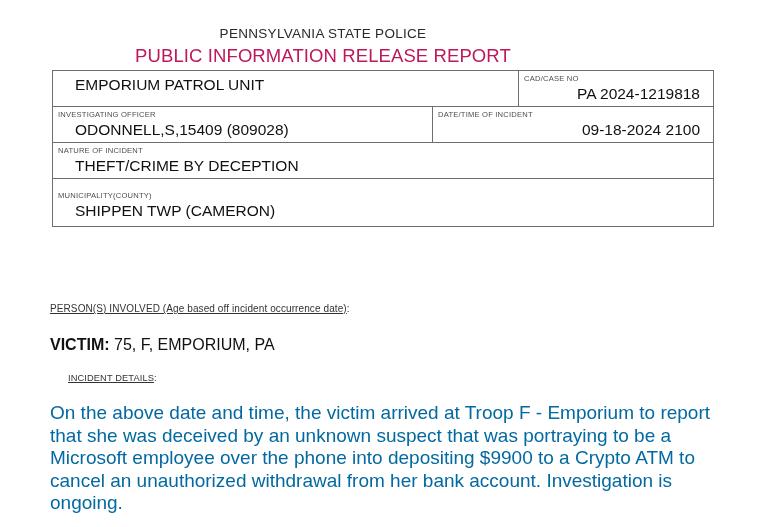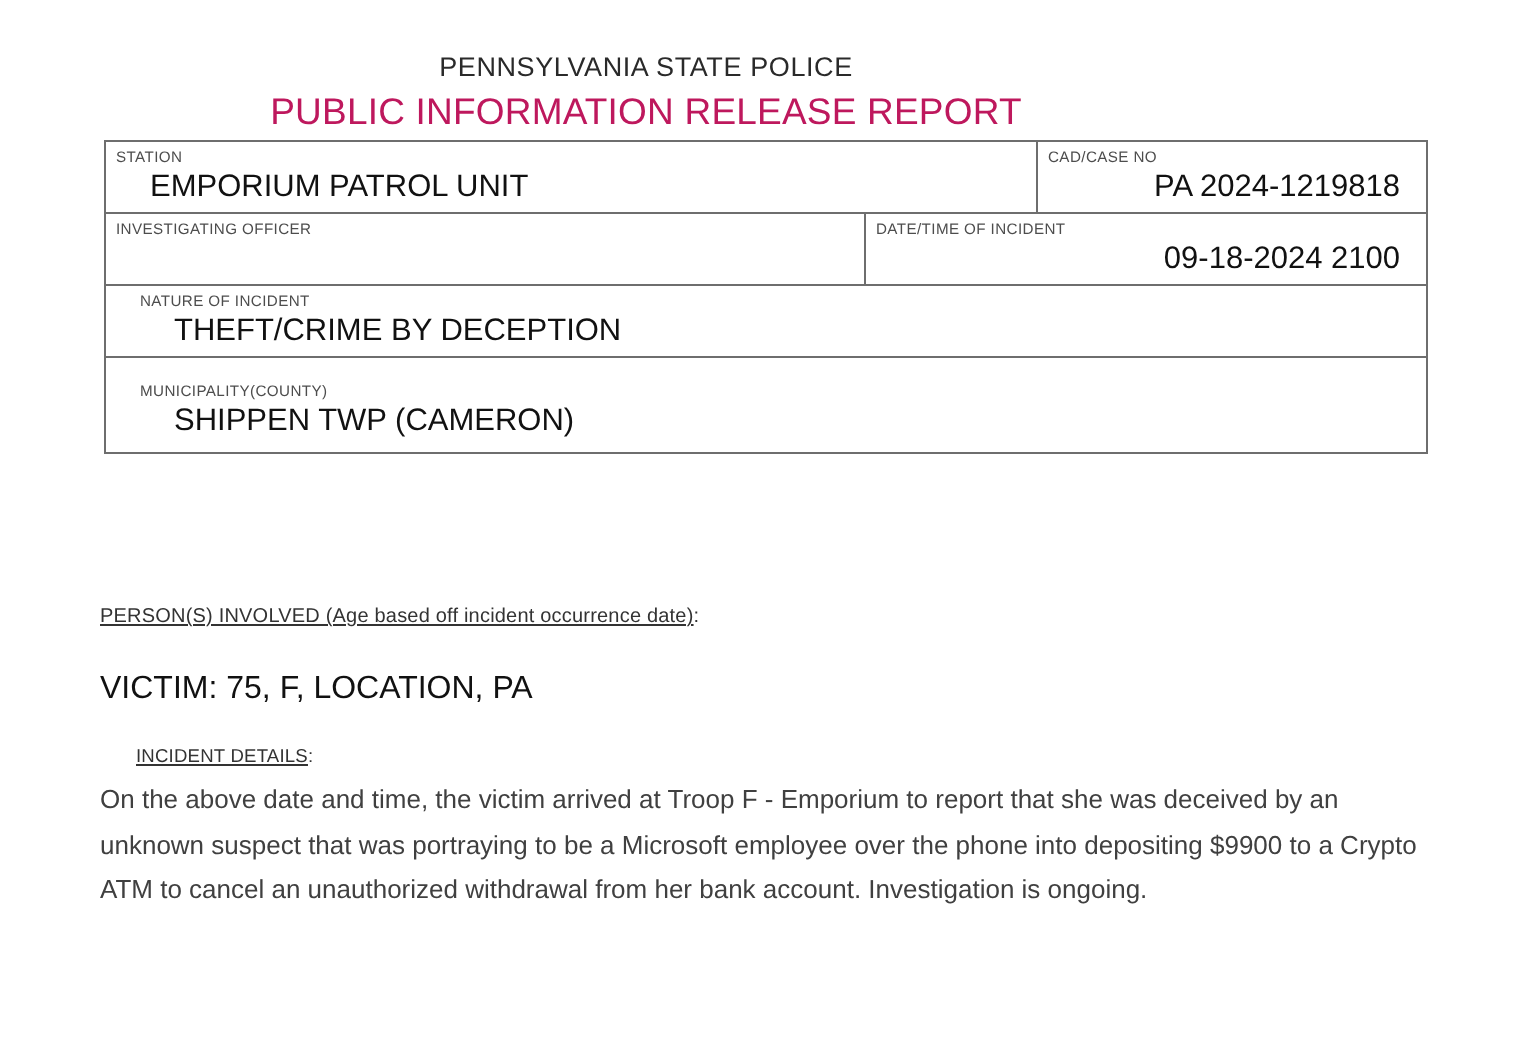--- a/index.html
+++ b/index.html
@@ -85,21 +85,21 @@
     text-align: right;
     padding-left: 0;
     padding-right: 12px;
   }
 
   
   .w-station      { width: 466px; }
   .w-cad          { width: 193px; }
   .w-officer      { width: 380px; }
   .w-datetime     { width: 279px; }
-  .w-full         { width: 659px; margin-left: 12px; }
+  .w-full         { width: 659px; }
 
   .row-tall { min-height: 36px; }
   .row-municipality .cell { padding-top: 12px; min-height: 47px; }
 
   
   .persons-heading {
     position: absolute;
     left: 50px;
     top: 303px;
     font-size: 10px;
@@ -114,70 +114,70 @@
   .victim-line {
     position: absolute;
     left: 50px;
     top: 335px;
     font-size: 16px;
     color: #111;
     line-height: 20px;
     white-space: nowrap;
   }
   .victim-line .lbl {
-    font-weight: normal;
+    font-weight: bold;
   }
 
   .details-heading {
     position: absolute;
     left: 50px;
     top: 373px;
     font-size: 9.3px;
     color: #333;
     letter-spacing: 0.1px;
   }
   .details-heading .u {
     text-decoration: underline;
     padding-left: 18px;
   }
 
   .details-body {
     position: absolute;
     left: 50px;
-    top: 389px;
+    top: 402px;
     width: 672px;
-    font-size: 13px;
+    font-size: 19px;
     line-height: 22.5px;
-    color: #404040;
+    color: #0369a1;
   }
 </style>
 </head>
 <body>
 
 <div class="doc-header">
   <div class="header-line1">PENNSYLVANIA STATE POLICE</div>
   <div class="header-line2">PUBLIC INFORMATION RELEASE REPORT</div>
 </div>
 
 <div class="form-table">
 
   <div class="form-row">
     <div class="cell divider w-station">
-      <span class="cell-label">STATION</span>
       <span class="cell-value">EMPORIUM PATROL UNIT</span>
     </div>
     <div class="cell w-cad">
       <span class="cell-label">CAD/CASE NO</span>
       <span class="cell-value right">PA 2024-1219818</span>
     </div>
   </div>
 
   <div class="form-row">
     <div class="cell divider w-officer">
       <span class="cell-label">INVESTIGATING OFFICER</span>
+      <span class="cell-value">ODONNELL,S,15409 (809028)</span>
     </div>
     <div class="cell w-datetime">
       <span class="cell-label">DATE/TIME OF INCIDENT</span>
       <span class="cell-value right">09-18-2024 2100</span>
     </div>
   </div>
 
   <div class="form-row">
     <div class="cell w-full">
       <span class="cell-label">NATURE OF INCIDENT</span>
@@ -190,17 +190,17 @@
     <div class="cell w-full">
       <span class="cell-label">MUNICIPALITY(COUNTY)</span>
       <span class="cell-value">SHIPPEN TWP (CAMERON)</span>
     </div>
   </div>
 
 </div>
 
 <div class="persons-heading"><span class="u">PERSON(S) INVOLVED (Age based off incident occurrence date)</span><span>:</span></div>
 
-<div class="victim-line"><span class="lbl">VICTIM:</span> <span>75, F, LOCATION, PA</span></div>
+<div class="victim-line"><span class="lbl">VICTIM:</span> <span>75, F, EMPORIUM, PA</span></div>
 
 <div class="details-heading"><span class="u">INCIDENT DETAILS</span><span>:</span></div>
 
 <div class="details-body">On the above date and time, the victim arrived at Troop F - Emporium to report that she was deceived by an unknown suspect that was portraying to be a Microsoft employee over the phone into depositing $9900 to a Crypto ATM to cancel an unauthorized withdrawal from her bank account. Investigation is ongoing.</div>
 
 </body></html>

